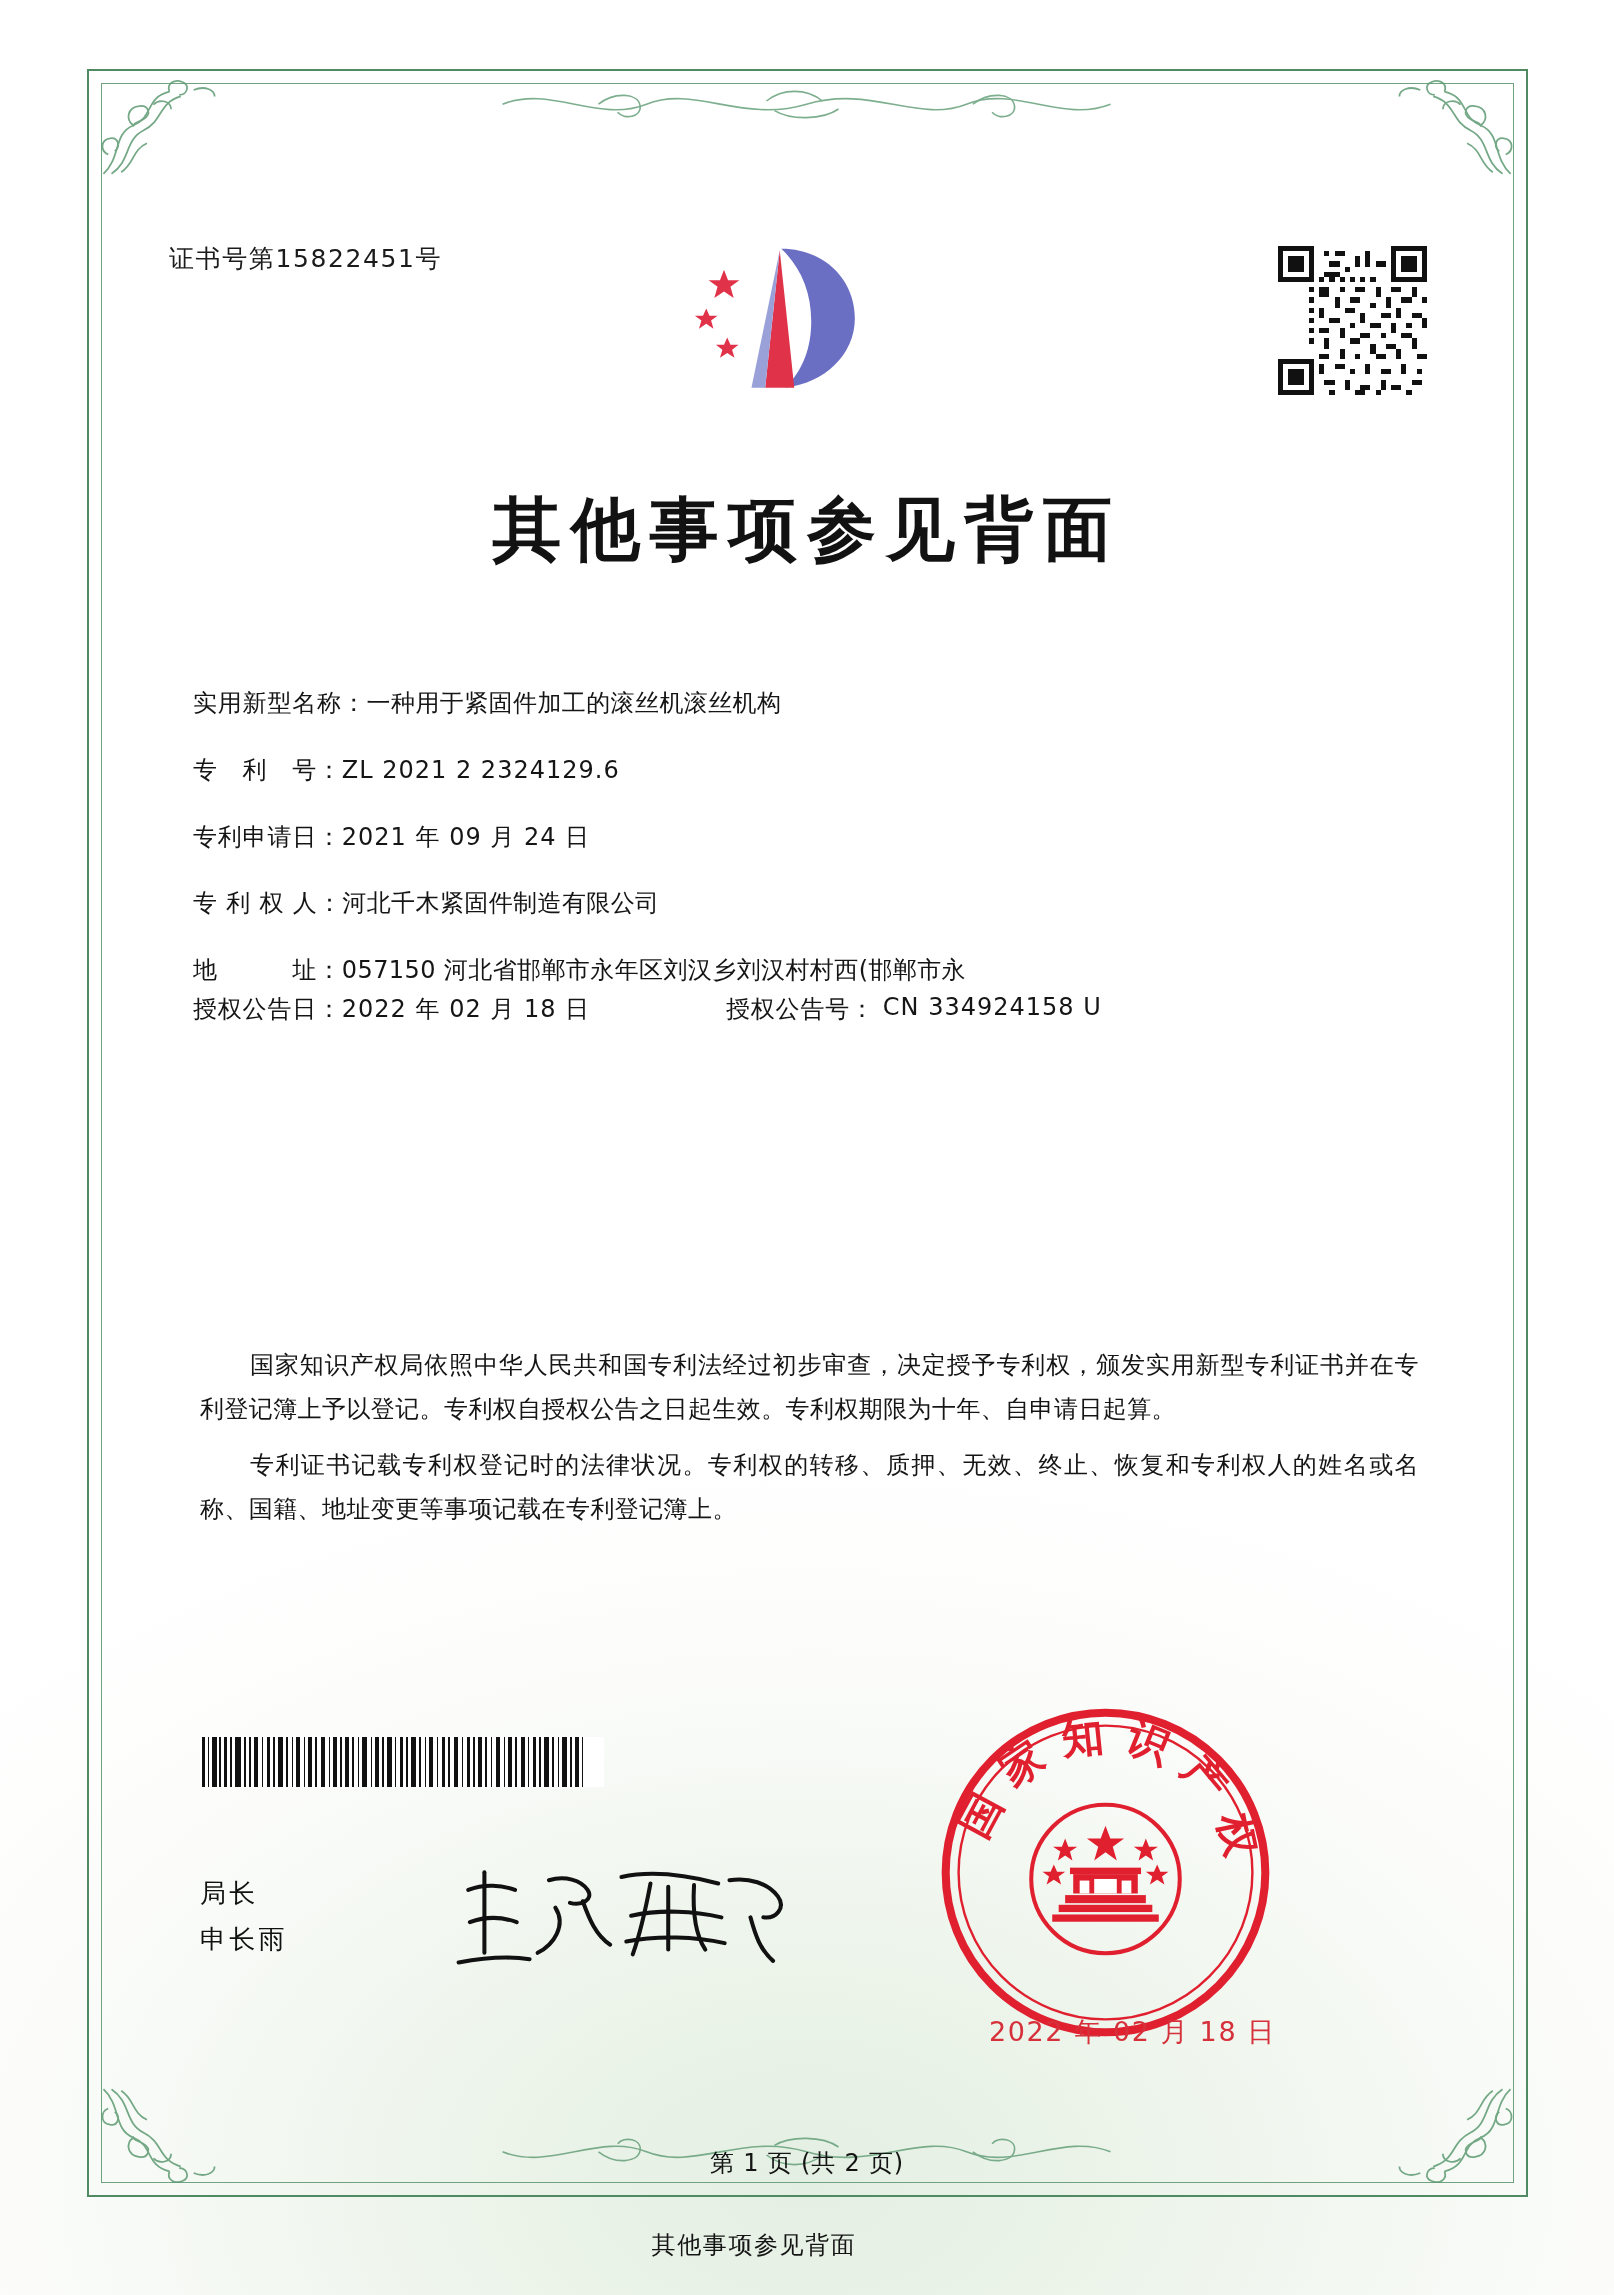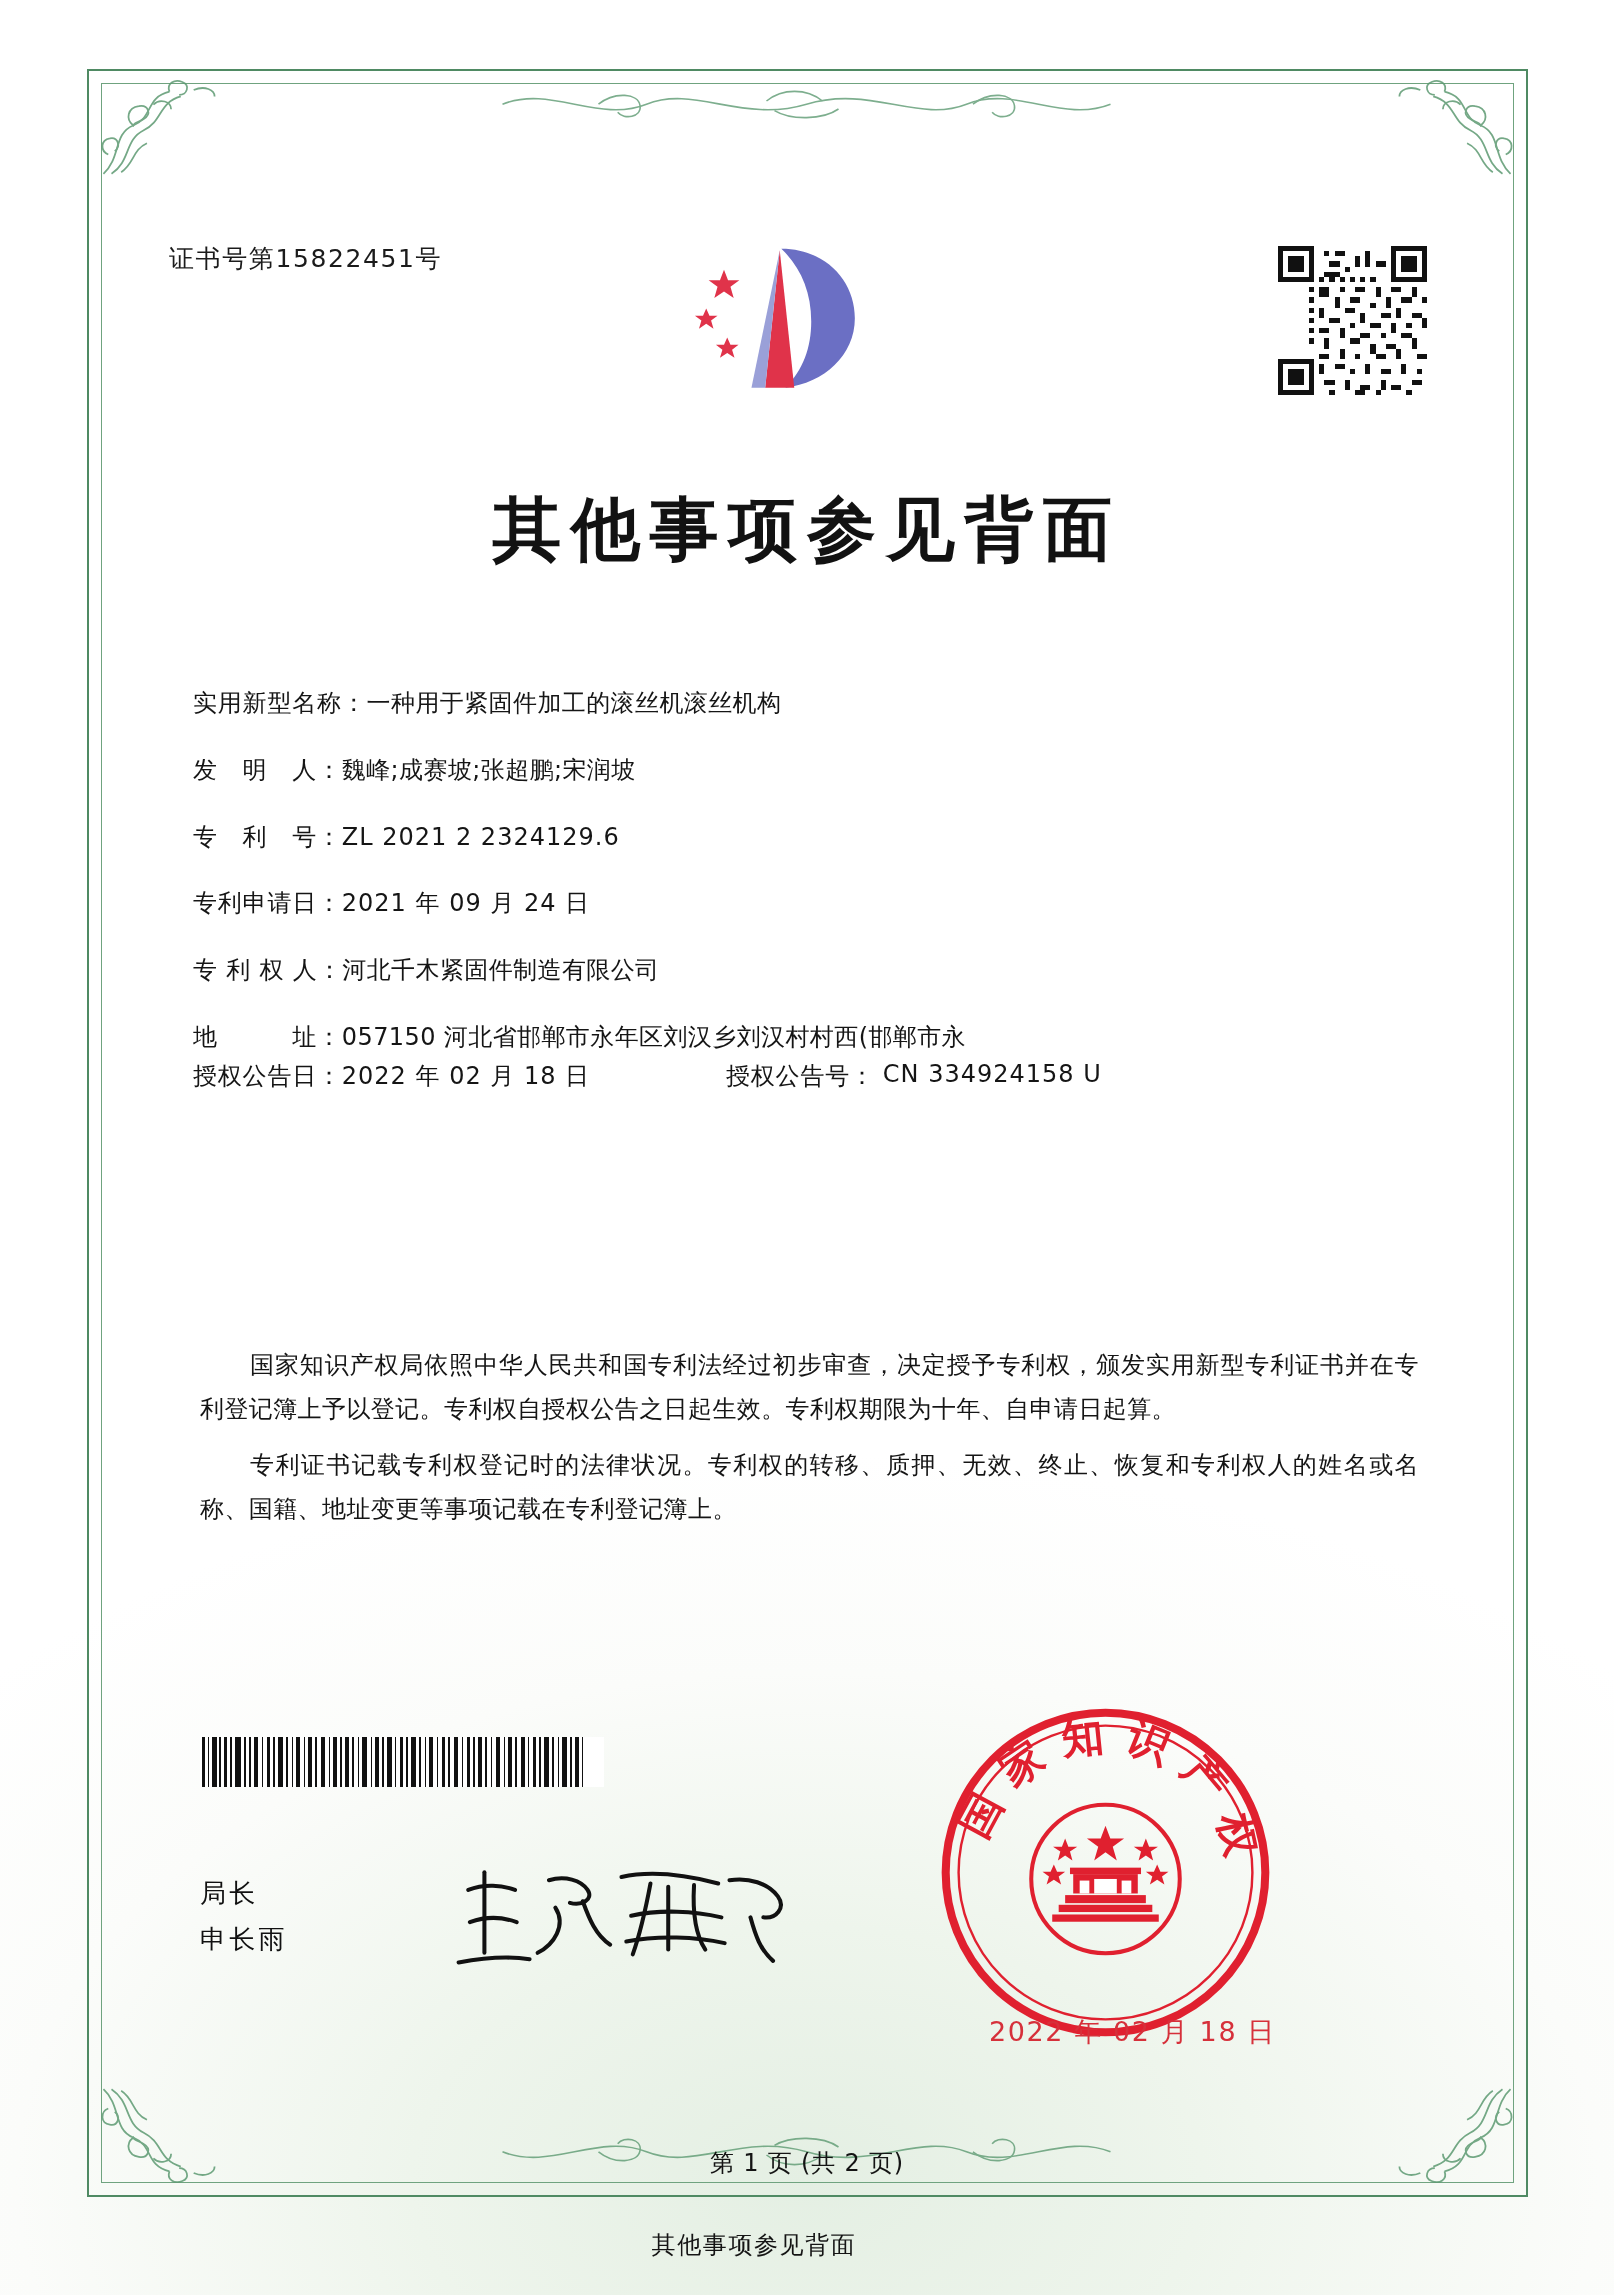--- a/index.html
+++ b/index.html
@@ -440,24 +440,20 @@
 
   <div class="title">其他事项参见背面</div>
 
   <div class="fields">
 
     <div class="field-row">
       <span class="field-label">实用新型名称：</span>
       <span class="field-value">一种用于紧固件加工的滚丝机滚丝机构</span>
     </div>
 
-    <div class="field-row">
-      <span class="field-label">发　明　人：</span>
-      <span class="field-value">魏峰;成赛坡;张超鹏;宋润坡</span>
-    </div>
 
     <div class="field-row">
       <span class="field-label">专　利　号：</span>
       <span class="field-value mono">ZL 2021 2 2324129.6</span>
     </div>
 
     <div class="field-row">
       <span class="field-label">专利申请日：</span>
       <span class="field-value mono">2021 年 09 月 24 日</span>
     </div>

